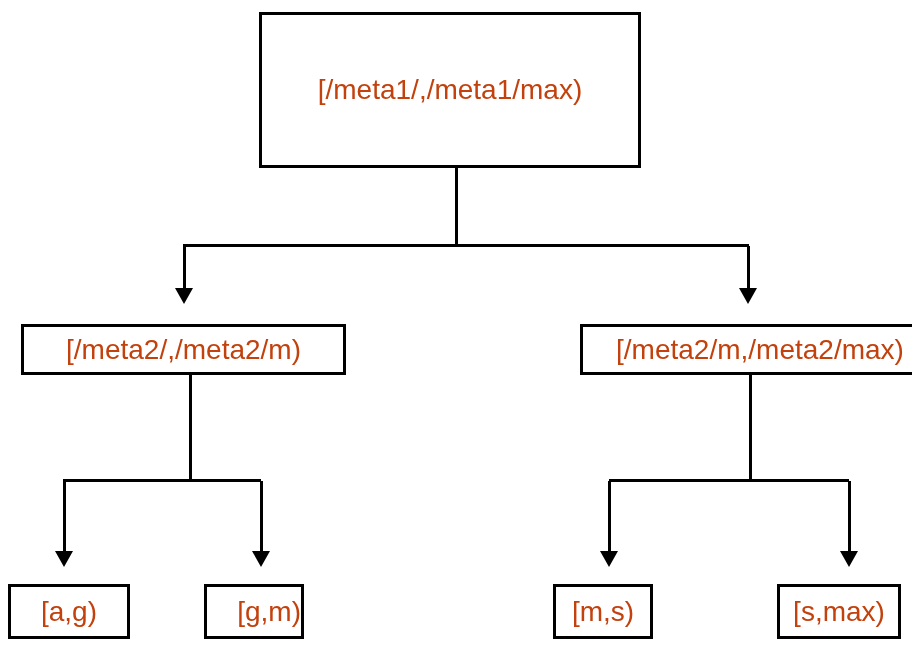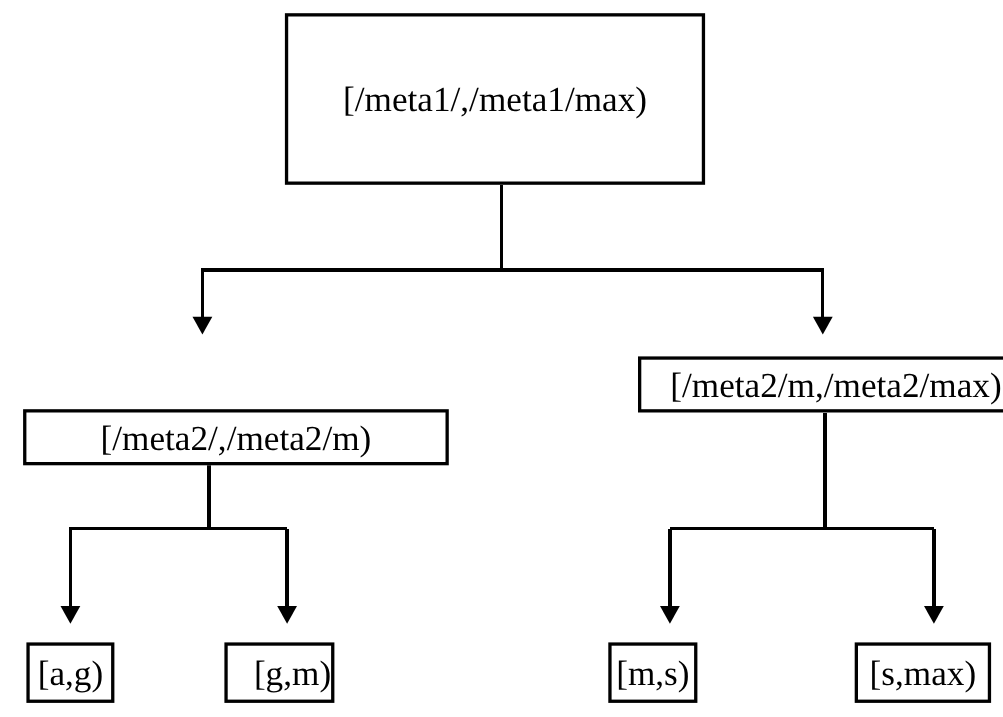--- a/index.html
+++ b/index.html
@@ -34,63 +34,62 @@
     align-items: center;
     justify-content: center;
     color: #000000;
     font-family: "DejaVu Sans Mono", monospace;
     font-size: 24px;
     line-height: 1;
     letter-spacing: 0px;
     white-space: nowrap;
   }
   .node-label {
-    font-family: Liberation Serif, serif;
-    font-size: 32px;
-    color: #000000;
+    font-family: Liberation Sans, sans-serif;
+    font-size: 28px;
+    color: #c2410c;
   }
   
   #node-root {
     left: 259px;
     top: 12px;
     width: 382px;
     height: 156px;
   }
   
   #node-meta2-low {
     left: 21px;
     top: 324px;
-    width: 387px;
+    width: 325px;
     height: 51px;
-    margin-top: 48px;
   }
   #node-meta2-high {
     left: 580px;
     top: 324px;
     width: 360px;
     height: 51px;
   }
   
   #node-leaf-ag {
-    left: 24px;
+    left: 8px;
     top: 584px;
-    width: 80px;
+    width: 122px;
     height: 55px;
   }
   #node-leaf-gm {
     left: 204px;
     top: 584px;
     width: 100px;
     height: 55px;
     justify-content: flex-end;
   }
   #node-leaf-ms {
     left: 553px;
     top: 584px;
-    width: 81px;
+    width: 100px;
     height: 55px;
     justify-content: center;
   }
   #node-leaf-smax {
     left: 777px;
     top: 584px;
     width: 124px;
     height: 55px;
     text-align: right;
   }

